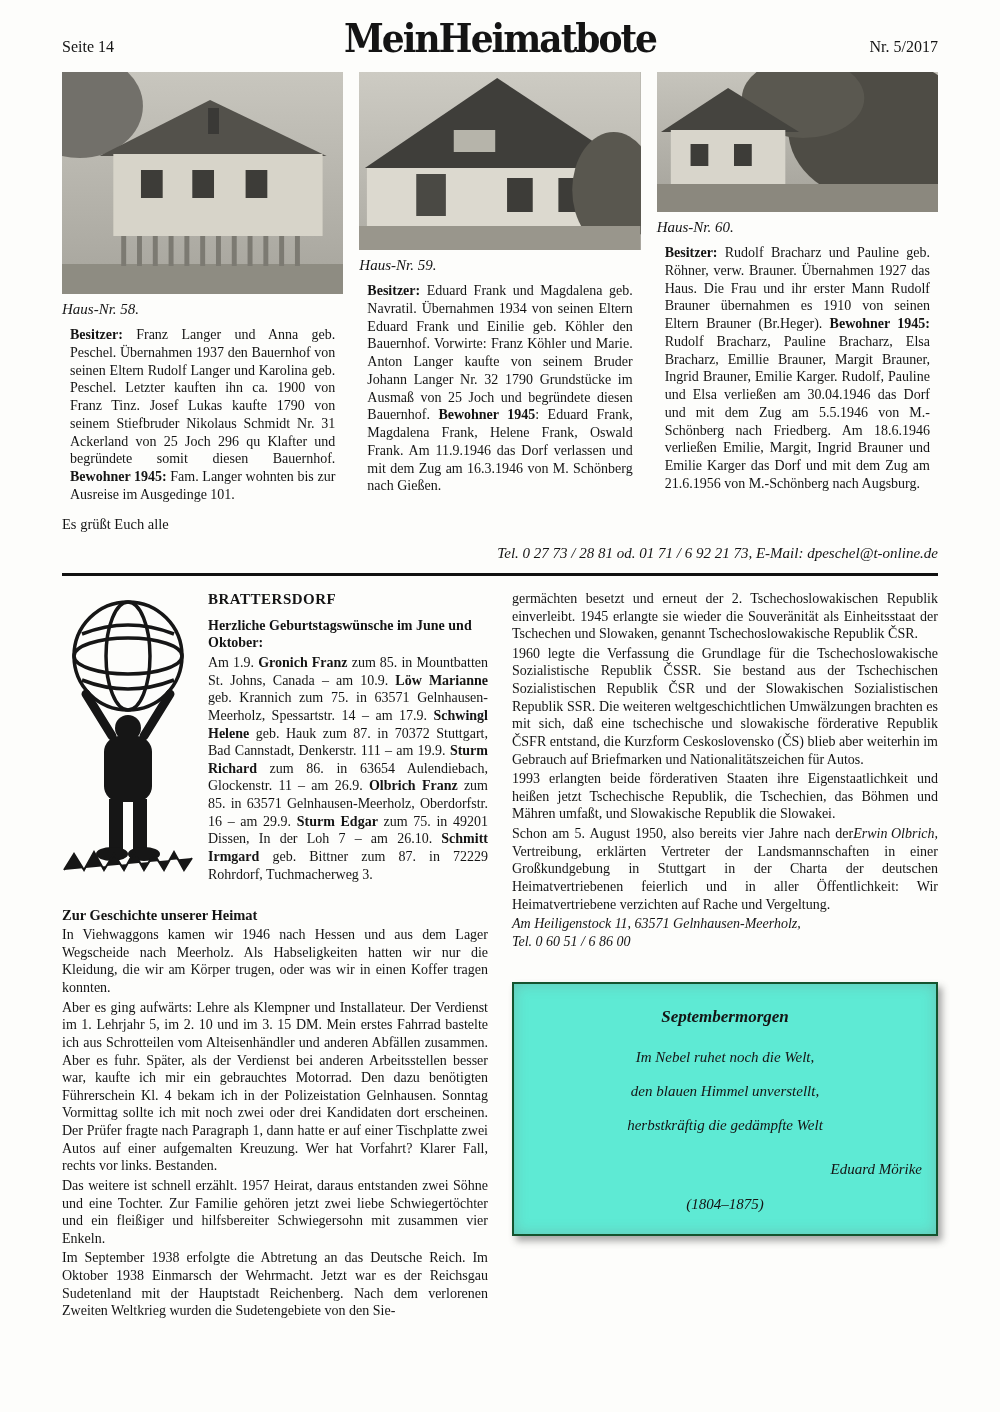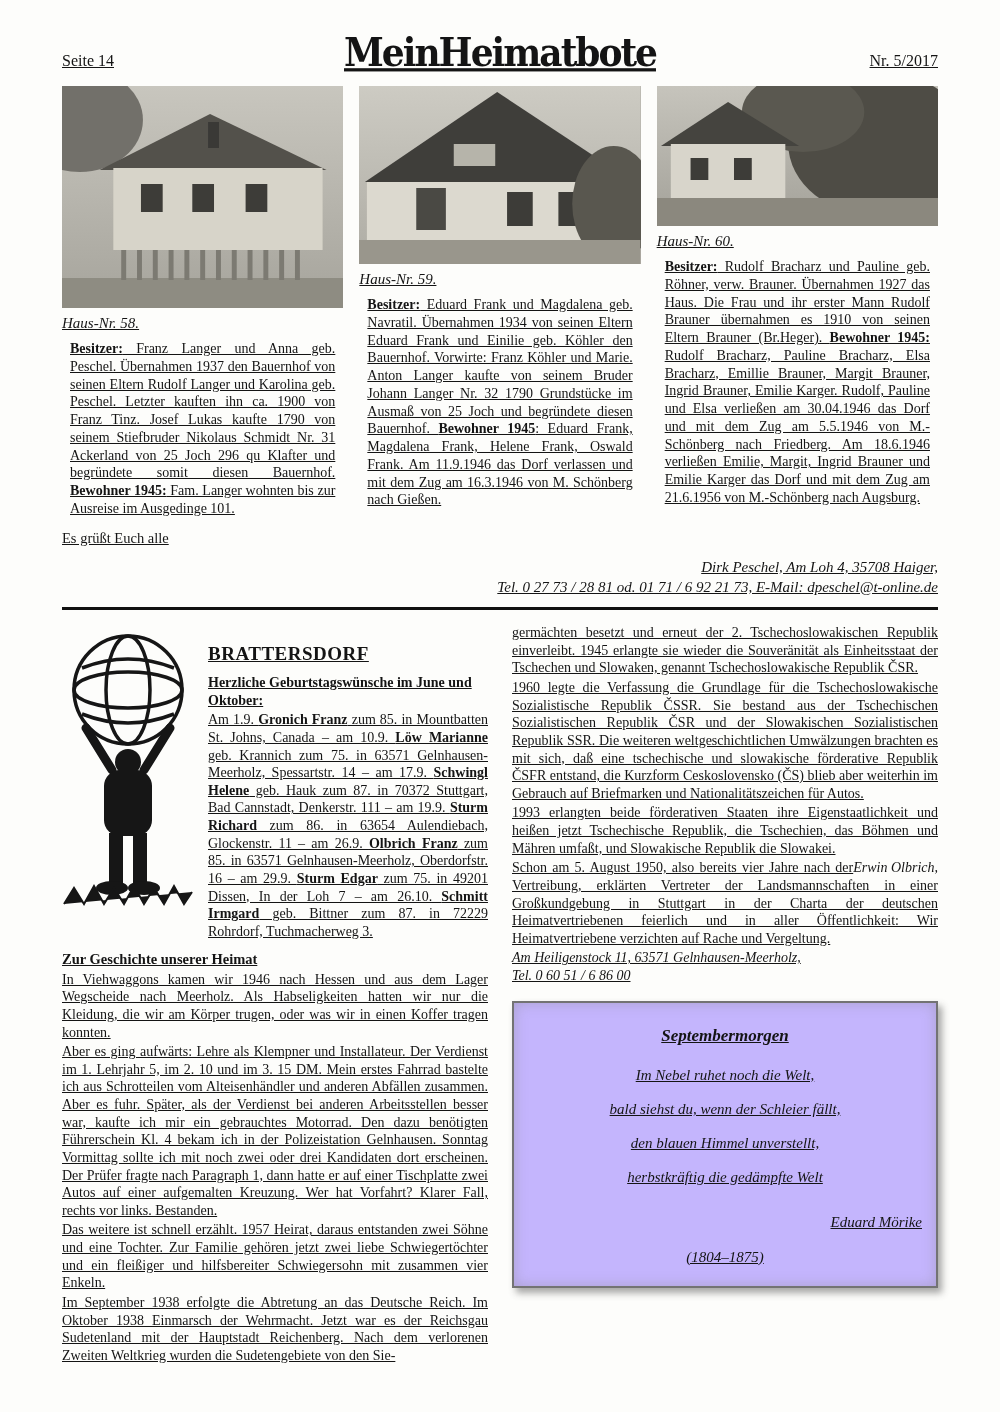--- a/index.html
+++ b/index.html
@@ -1,18 +1,18 @@
 <!DOCTYPE html>
 <html><head>
 <meta charset="utf-8">
 <style>
   html,body{margin:0;padding:0;background:#dcdcd8;}
   .page{width:1000px;height:1412px;background:#fdfdfb;color:#141414;margin:0 auto;
         font-family:"Liberation Serif","DejaVu Serif",serif;overflow:hidden;position:relative;}
-  .inner{padding:34px 62px 0 62px;text-decoration:underline;}
+  .inner{padding:20px 62px 0 62px;}
   
   .mast{display:grid;grid-template-columns:1fr auto 1fr;align-items:end;}
   .mast-left{font-size:16px;}
   .mast-right{font-size:16px;text-align:right;}
   .mast-center{font-family:"DejaVu Serif",serif;font-weight:bold;font-size:36px;
                letter-spacing:-2px;transform:scaleY(1.08);line-height:1;}
   
   .top-cols{display:flex;gap:16px;margin-top:16px;}
   .hcol{flex:1;min-width:0;}
   .photo{width:100%;background:#b5b3ab;overflow:hidden;}
@@ -24,28 +24,28 @@
   .greeting{font-size:14.5px;margin:12px 0 0;}
   .seg-b{font-weight:bold;} .seg-i{font-style:italic;} .seg-f{float:right;}
   
   .signature{margin-top:10px;text-align:right;font-style:italic;font-size:15px;line-height:1.35;}
   .rule{border:0;border-top:3px solid #111;margin:10px 0 14px;}
   
   .bottom-cols{display:flex;gap:24px;}
   .lcol,.rcol{flex:1;min-width:0;font-size:14px;line-height:1.26;}
   .illus{float:left;width:132px;height:306px;margin:4px 14px 6px 0;}
   .illus svg{width:100%;height:100%;display:block;}
-  .bratt-head{font-weight:bold;font-size:19px;letter-spacing:.5px;margin:18px 0 8px;}
+  .bratt-head{font-weight:bold;font-size:15px;letter-spacing:.5px;margin:0 0 8px;}
   .bratt-sub{font-weight:bold;margin:0 0 2px;}
   .hist-head{clear:left;font-weight:bold;font-size:14.5px;margin:10px 0 2px;}
   .para{margin:0 0 2px;}
   .sig-r{font-style:italic;text-align:left;}
   
-  .poem-box{margin-top:16px;border:2px solid #737373;box-shadow:4px 5px 7px rgba(60,60,60,.45), inset 0 0 14px rgba(120,120,115,.35);
-            padding:22px 14px 20px;text-align:center;background:#c4b5fd;}
+  .poem-box{margin-top:32px;border:2px solid #14532d;box-shadow:4px 5px 7px rgba(60,60,60,.45), inset 0 0 14px rgba(120,120,115,.35);
+            padding:22px 14px 20px;text-align:center;background:#5eead4;}
   .poem-title{font-weight:bold;font-style:italic;font-size:17px;margin-bottom:20px;}
   .poem-line{font-style:italic;font-size:15px;margin-bottom:15px;}
   .poem-author{font-style:italic;font-size:15px;margin-top:26px;text-align:right;}
   .poem-years{font-style:italic;font-size:15px;margin-top:16px;}
 </style>
 </head>
 <body>
 
 <div class="page">
   <div class="inner">
@@ -139,21 +139,20 @@
             <rect x="78" y="72" width="18" height="22" fill="#3d3c38"></rect>
             <rect x="0" y="112" width="285" height="28" fill="#8b887e"></rect>
           </svg>
         </div>
         <div class="caption">Haus-Nr. 60.</div>
         <p class="house-text justify"><span class="seg-b">Besitzer:</span><span class=""> Rudolf Bracharz und Pauline geb. Röhner, verw. Brauner. Übernahmen 1927 das Haus. Die Frau und ihr erster Mann Rudolf Brauner übernahmen es 1910 von seinen Eltern Brauner (Br.Heger). </span><span class="seg-b">Bewohner 1945:</span><span class=""> Rudolf Bracharz, Pauline Bracharz, Elsa Bracharz, Emillie Brauner, Margit Brauner, Ingrid Brauner, Emilie Karger. Rudolf, Pauline und Elsa verließen am 30.04.1946 das Dorf und mit dem Zug am 5.5.1946 von M.-Schönberg nach Friedberg. Am 18.6.1946 verließen Emilie, Margit, Ingrid Brauner und Emilie Karger das Dorf und mit dem Zug am 21.6.1956 von M.-Schönberg nach Augsburg.</span></p>
       </article>
     </section>
 
     <div class="signature">
-      <div>Dirk Peschel, Am Loh 4, 35708 Haiger,</div>
       <div>Tel. 0 27 73 / 28 81 od. 01 71 / 6 92 21 73, E-Mail: dpeschel@t-online.de</div>
     </div>
 
     <hr class="rule">
 
     <section class="bottom-cols">
 
       <div class="lcol">
         <div class="illus">
           <svg viewBox="0 0 132 306" aria-hidden="true">
@@ -193,21 +192,20 @@
         <p class="justify para">germächten besetzt und erneut der 2. Tschechoslowakischen Republik einverleibt. 1945 erlangte sie wieder die Souveränität als Einheitsstaat der Tschechen und Slowaken, genannt Tschechoslowakische Republik ČSR.</p>
         <p class="justify para">1960 legte die Verfassung die Grundlage für die Tschechoslowakische Sozialistische Republik ČSSR. Sie bestand aus der Tschechischen Sozialistischen Republik ČSR und der Slowakischen Sozialistischen Republik SSR. Die weiteren weltgeschichtlichen Umwälzungen brachten es mit sich, daß eine tschechische und slowakische förderative Republik ČSFR entstand, die Kurzform Ceskoslovensko (ČS) blieb aber weiterhin im Gebrauch auf Briefmarken und Nationalitätszeichen für Autos.</p>
         <p class="justify para">1993 erlangten beide förderativen Staaten ihre Eigenstaatlichkeit und heißen jetzt Tschechische Republik, die Tschechien, das Böhmen und Mähren umfaßt, und Slowakische Republik die Slowakei.</p>
         <p class="justify para"><span class="seg-i seg-f">Erwin Olbrich,</span><span class="">Schon am 5. August 1950, also bereits vier Jahre nach der Vertreibung, erklärten Vertreter der Landsmannschaften in einer Großkundgebung in Stuttgart in der Charta der deutschen Heimatvertriebenen feierlich und in aller Öffentlichkeit: Wir Heimatvertriebene verzichten auf Rache und Vergeltung. </span></p>
         <div class="sig-r">Am Heiligenstock 11, 63571 Gelnhausen-Meerholz,</div>
         <div class="sig-r">Tel. 0 60 51 / 6 86 00</div>
 
         <div class="poem-box">
           <div class="poem-title">Septembermorgen</div>
           <div class="poem-line">Im Nebel ruhet noch die Welt,</div>
-          <div class="poem-line">bald siehst du, wenn der Schleier fällt,</div>
           <div class="poem-line">den blauen Himmel unverstellt,</div>
           <div class="poem-line">herbstkräftig die gedämpfte Welt</div>
           <div class="poem-author">Eduard Mörike</div>
           <div class="poem-years">(1804–1875)</div>
         </div>
       </div>
     </section>
 
   </div>
 </div>

